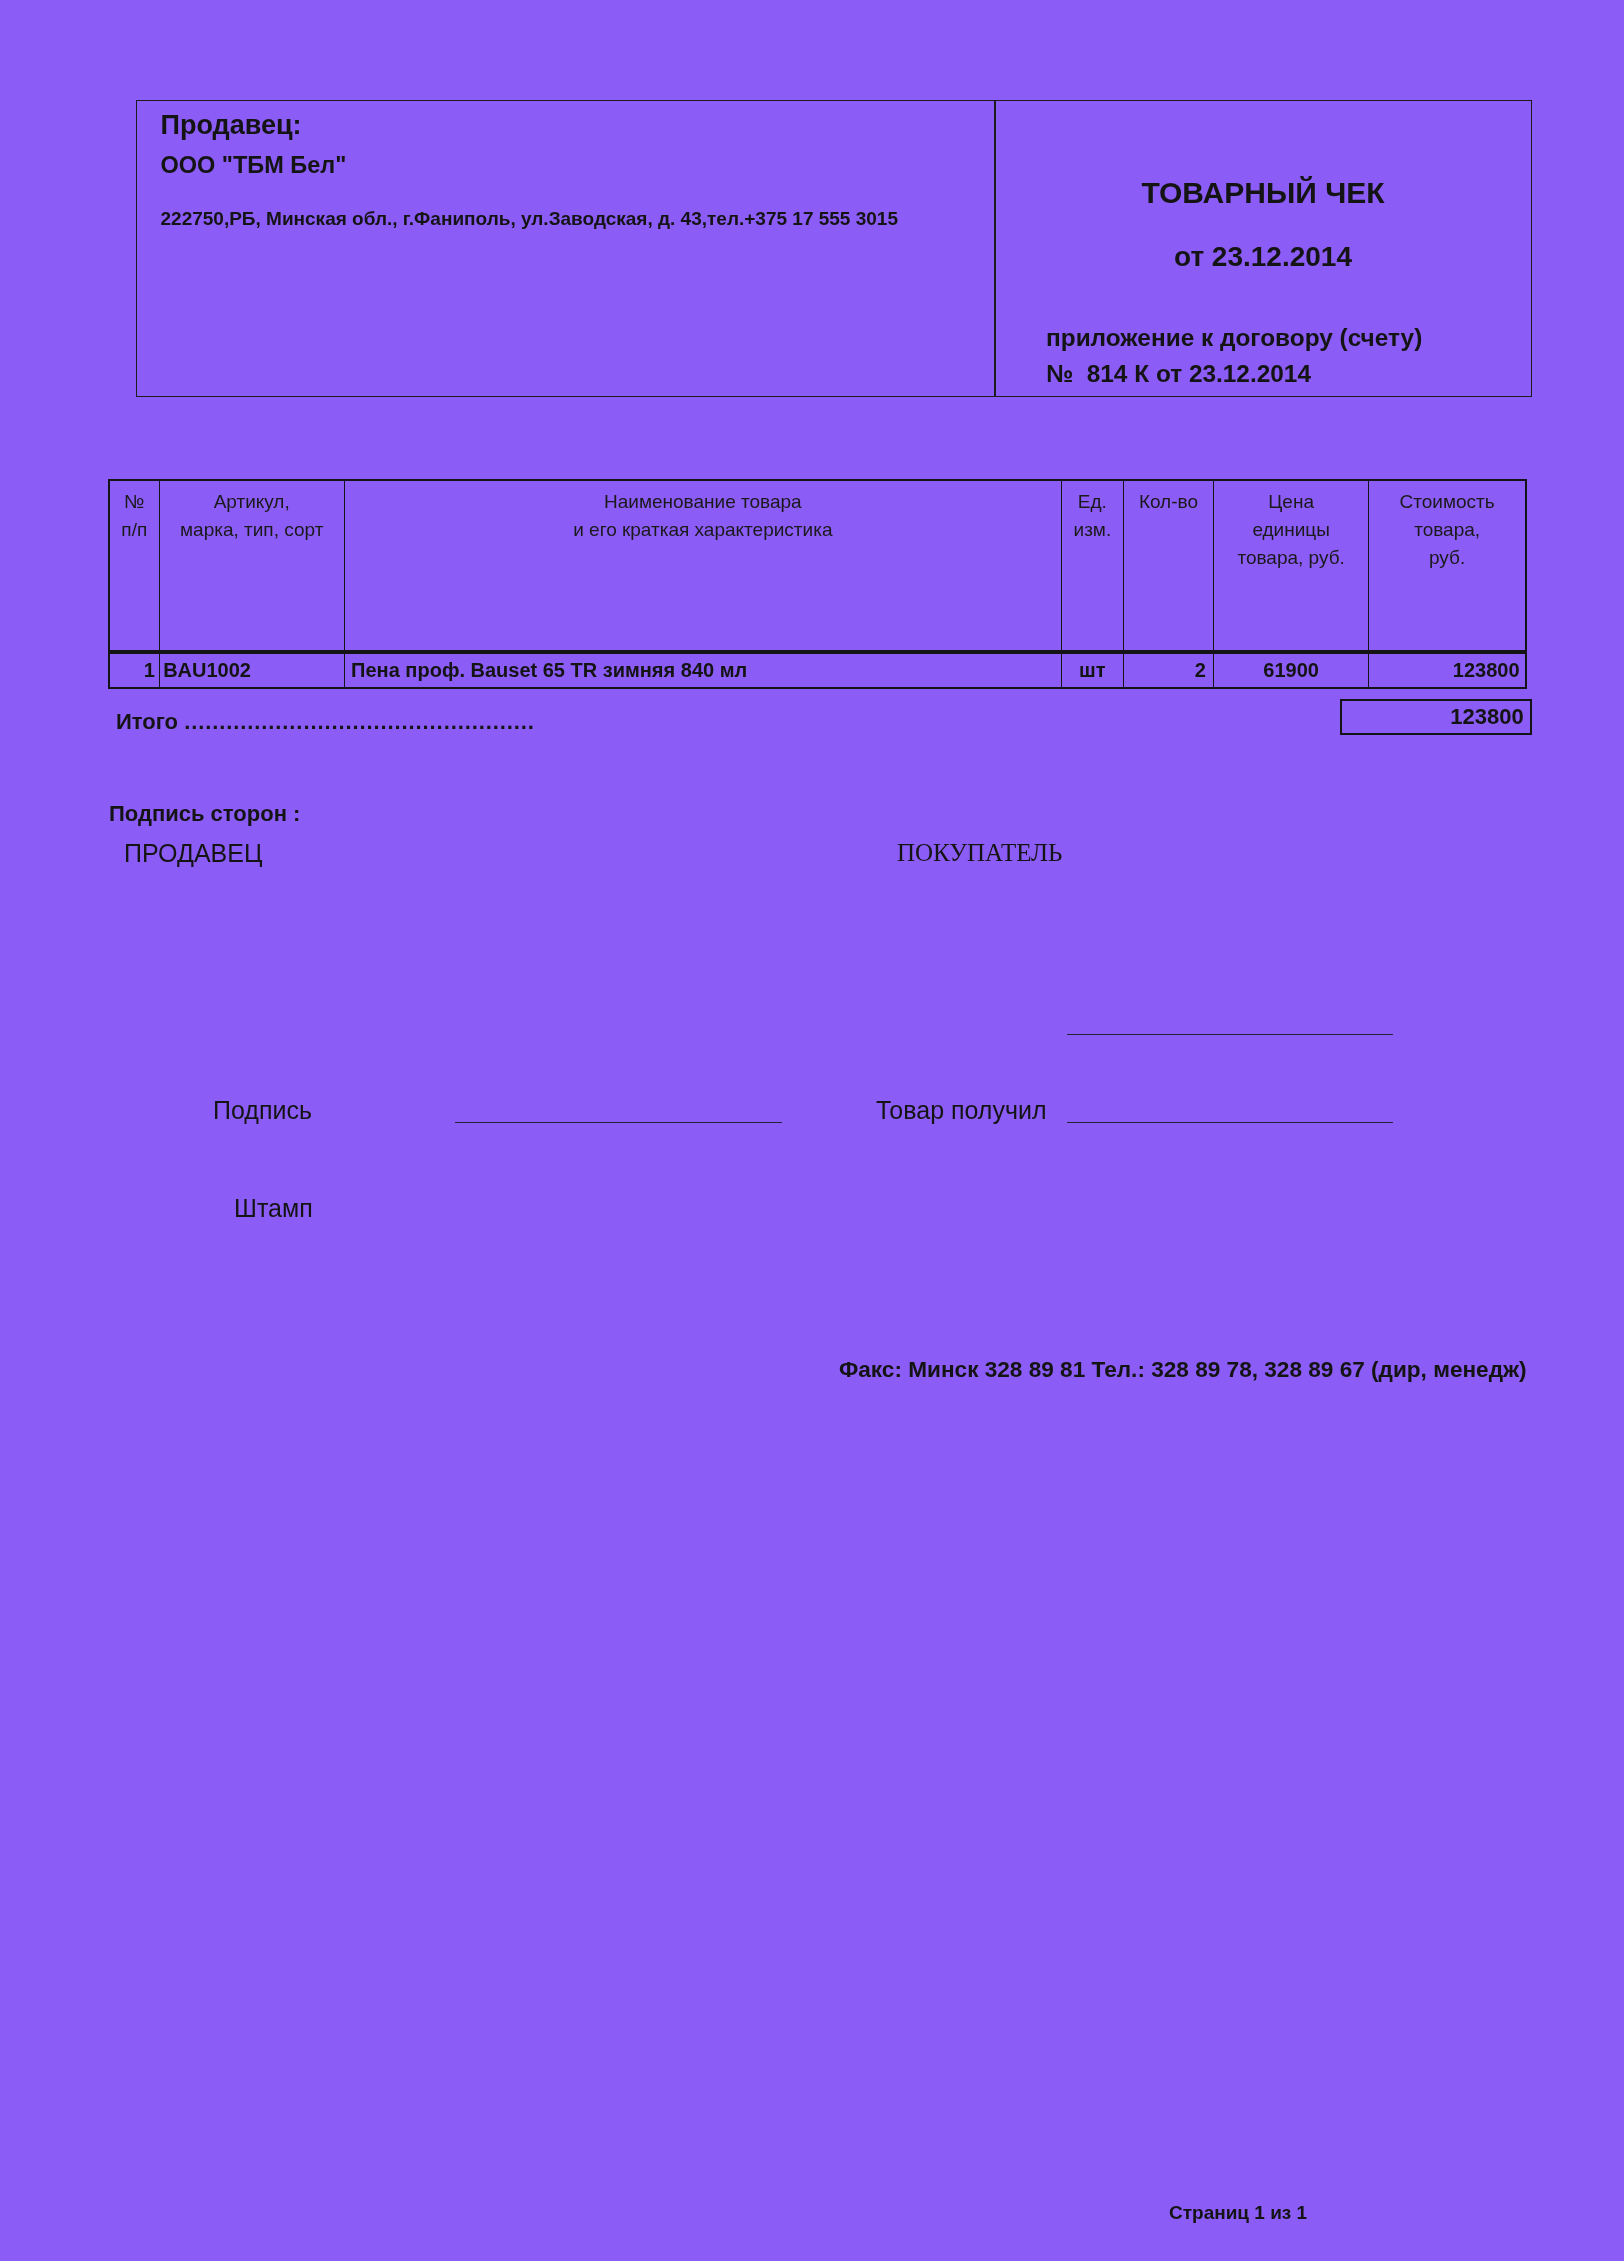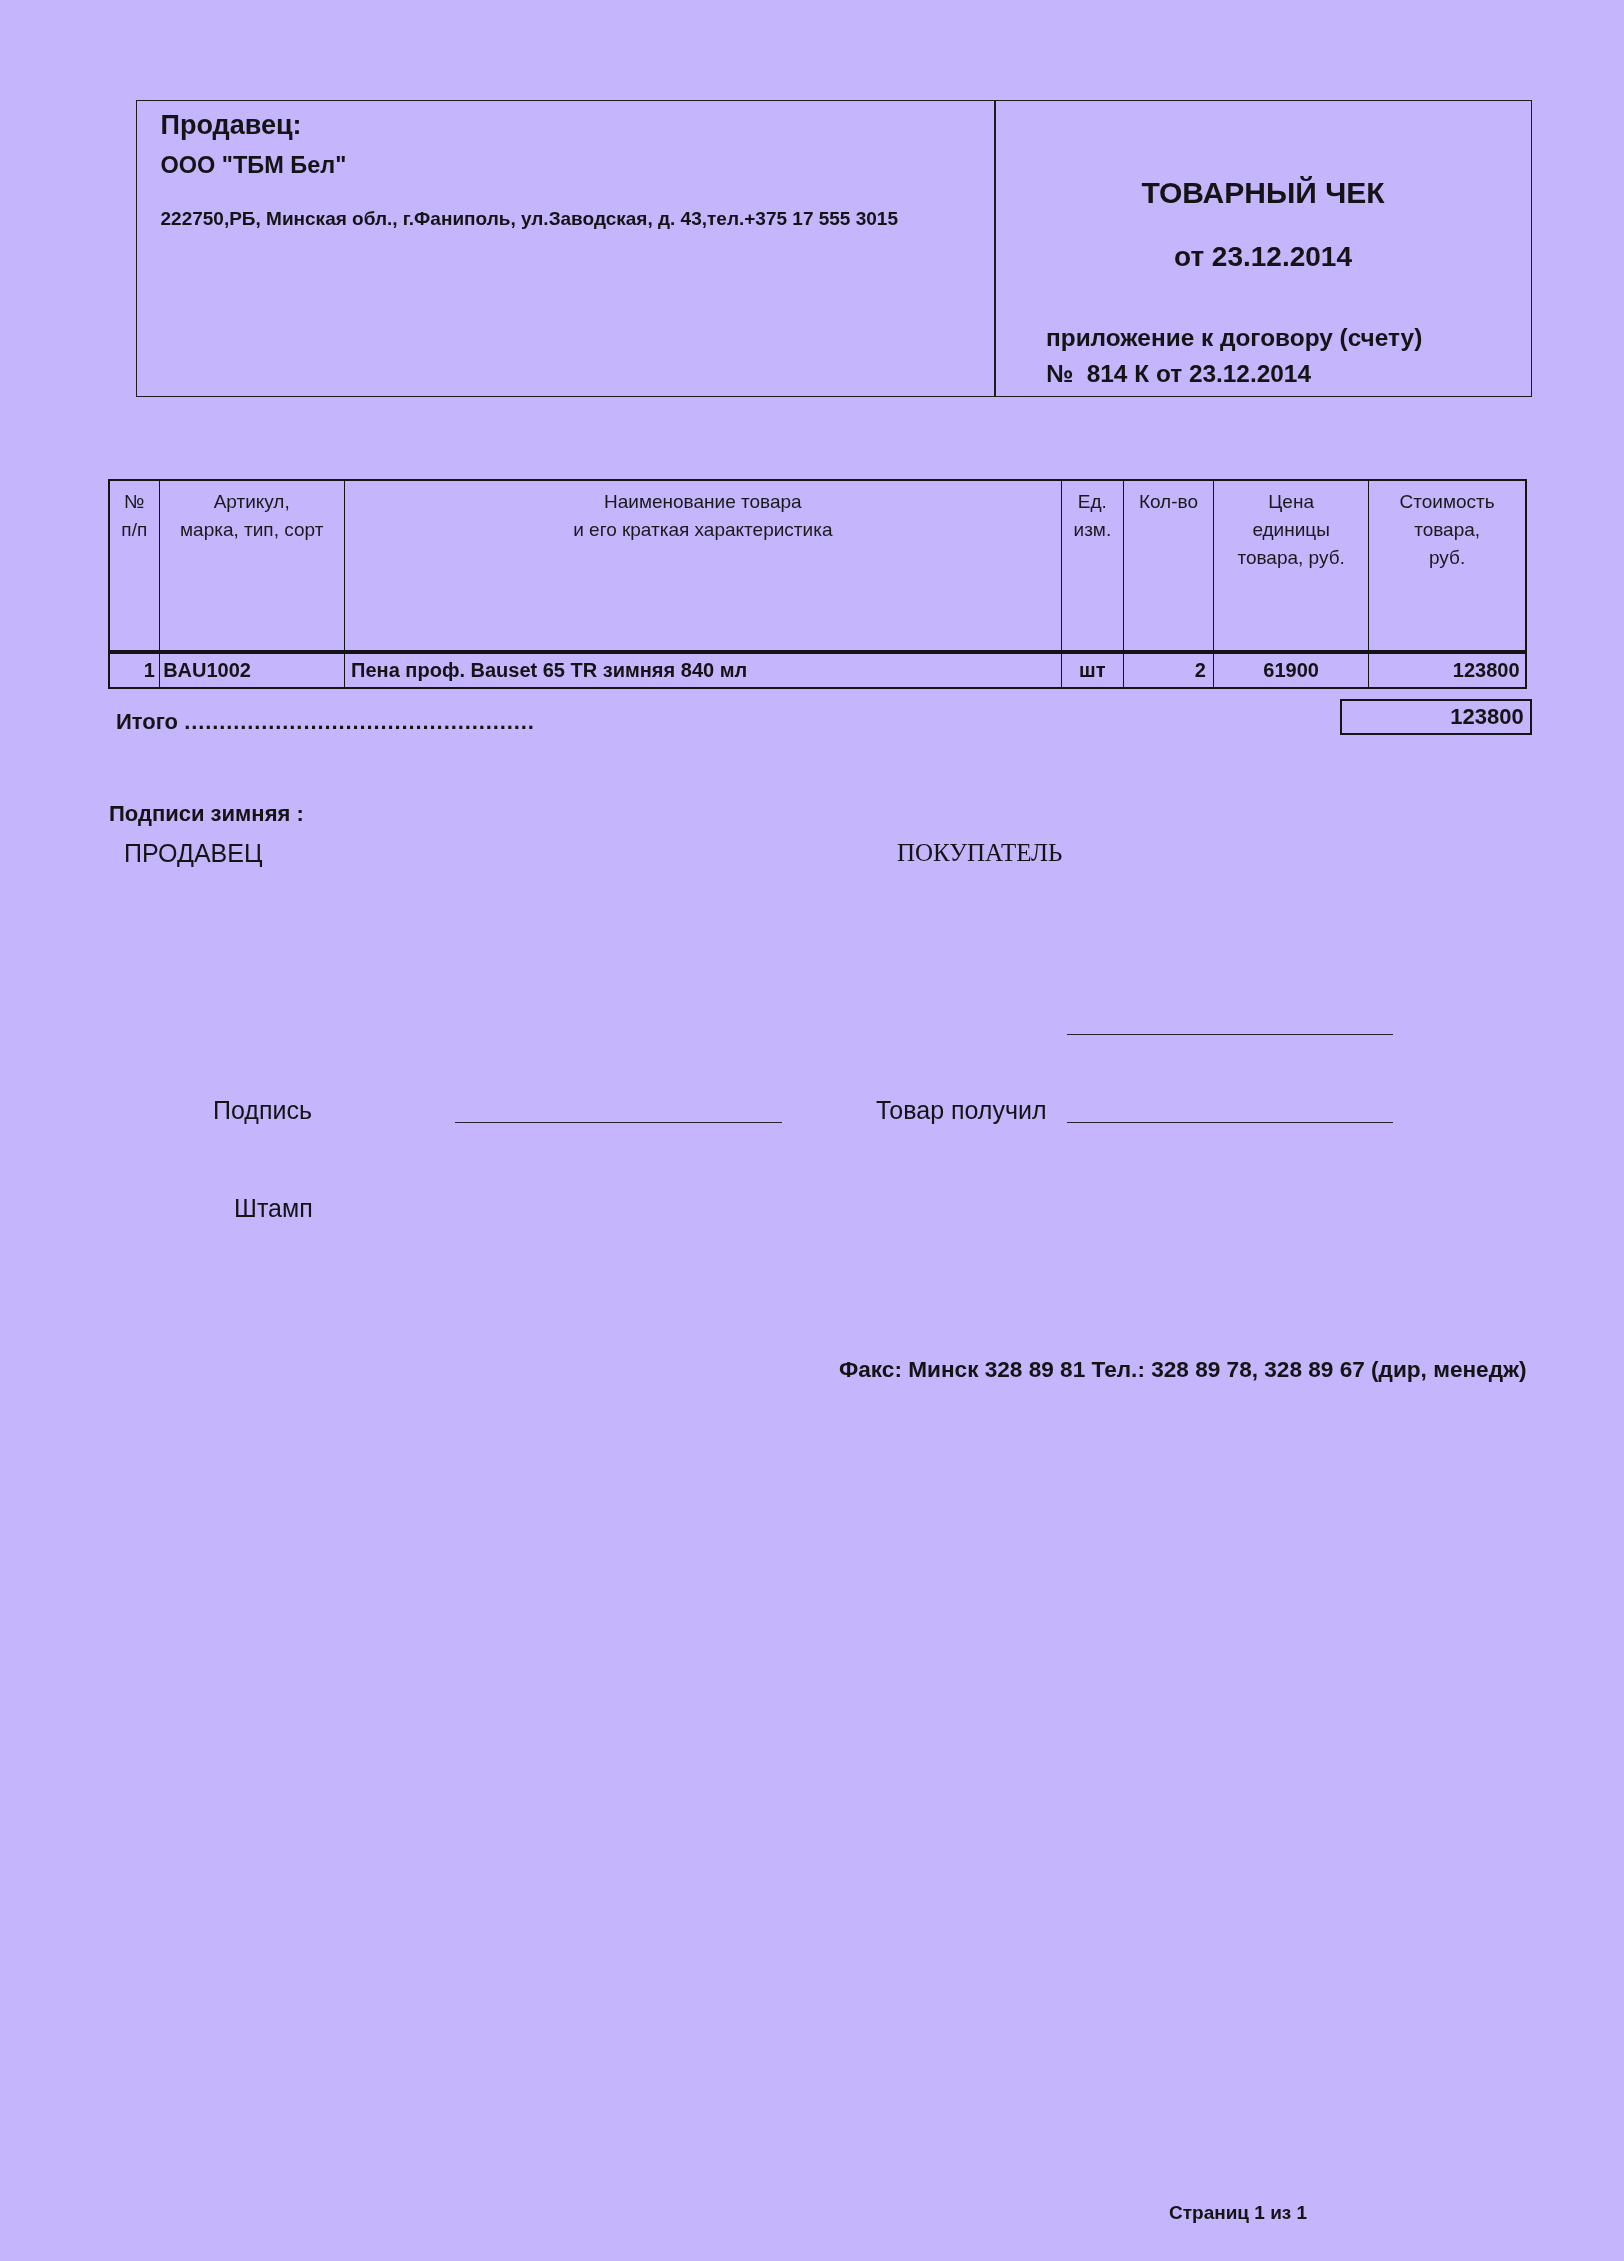--- a/index.html
+++ b/index.html
@@ -1,20 +1,20 @@
 <!DOCTYPE html>
 <html style="font-size:14.5px"><head>
 <meta charset="utf-8">
 <style>
   html,body{margin:0;padding:0;background:#e8e8e8;}
   .page{
     position:relative;
     width:1625px;height:2262px;
     margin:0 auto;
-    background:#c4b5fd;
+    background:#8b5cf6;
     font-family:"Liberation Sans","DejaVu Sans",sans-serif;
     color:#141414;
     overflow:hidden;
   }
   .abs{position:absolute;}
   .pre{white-space:pre-wrap;}
 
   
   .header-box{
     left:136px;top:100px;width:1396px;height:297px;
@@ -148,21 +148,21 @@
         <td class="ar" style="padding-right:7.2px">2</td>
         <td class="ac">61900</td>
         <td class="ar" style="padding-right:5.4px">123800</td>
       </tr>
     </tbody>
   </table>
 
   <div class="abs itogo-line"><span>Итого </span><span class="itogo-dots">..................................................</span></div>
   <div class="abs itogo-box">123800</div>
 
-  <div class="abs sig-heading">Подписи зимняя :</div>
+  <div class="abs sig-heading">Подпись сторон :</div>
   <div class="abs sig-seller">ПРОДАВЕЦ</div>
   <div class="abs sig-buyer">ПОКУПАТЕЛЬ</div>
 
   <div class="abs sig-line line-a"></div>
 
   <div class="abs sig-podpis">Подпись</div>
   <div class="abs sig-line line-b"></div>
 
   <div class="abs sig-received">Товар получил</div>
   <div class="abs sig-line line-c"></div>

